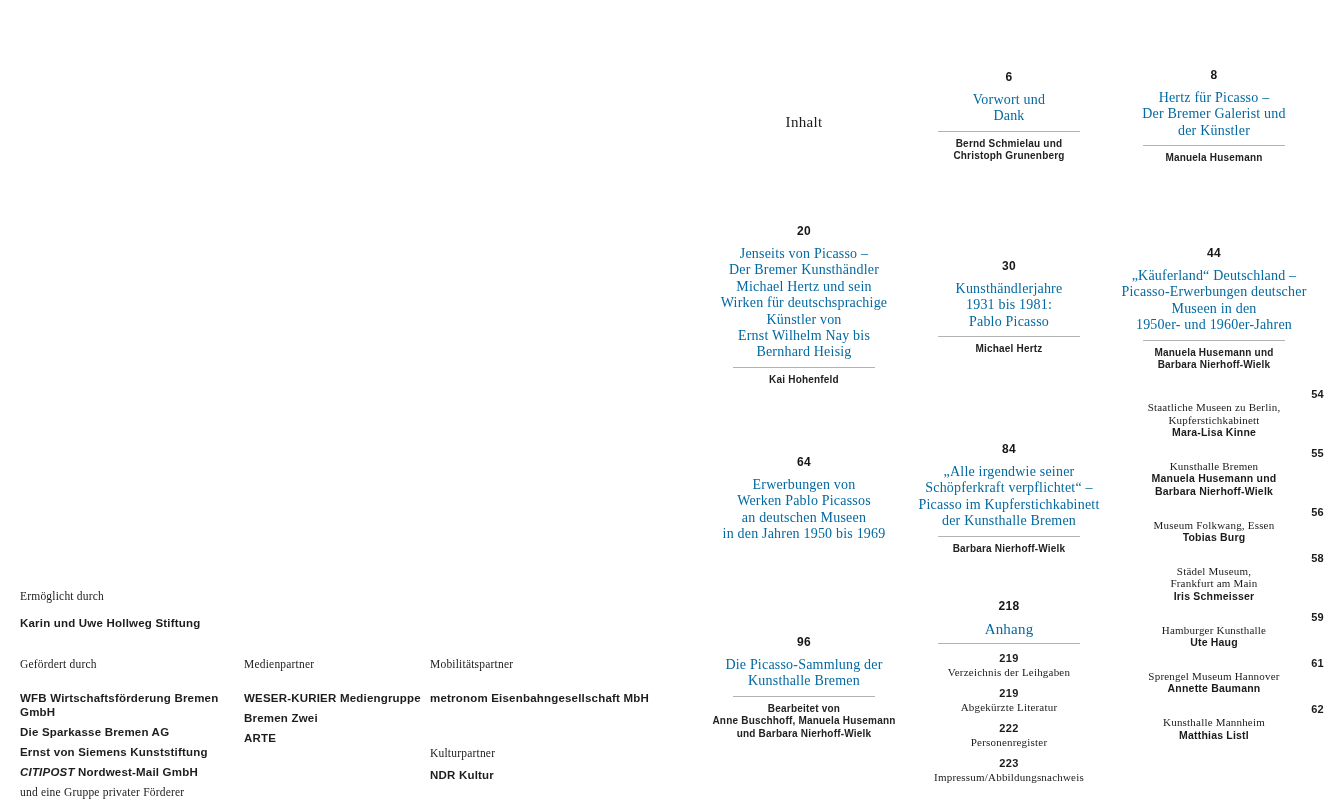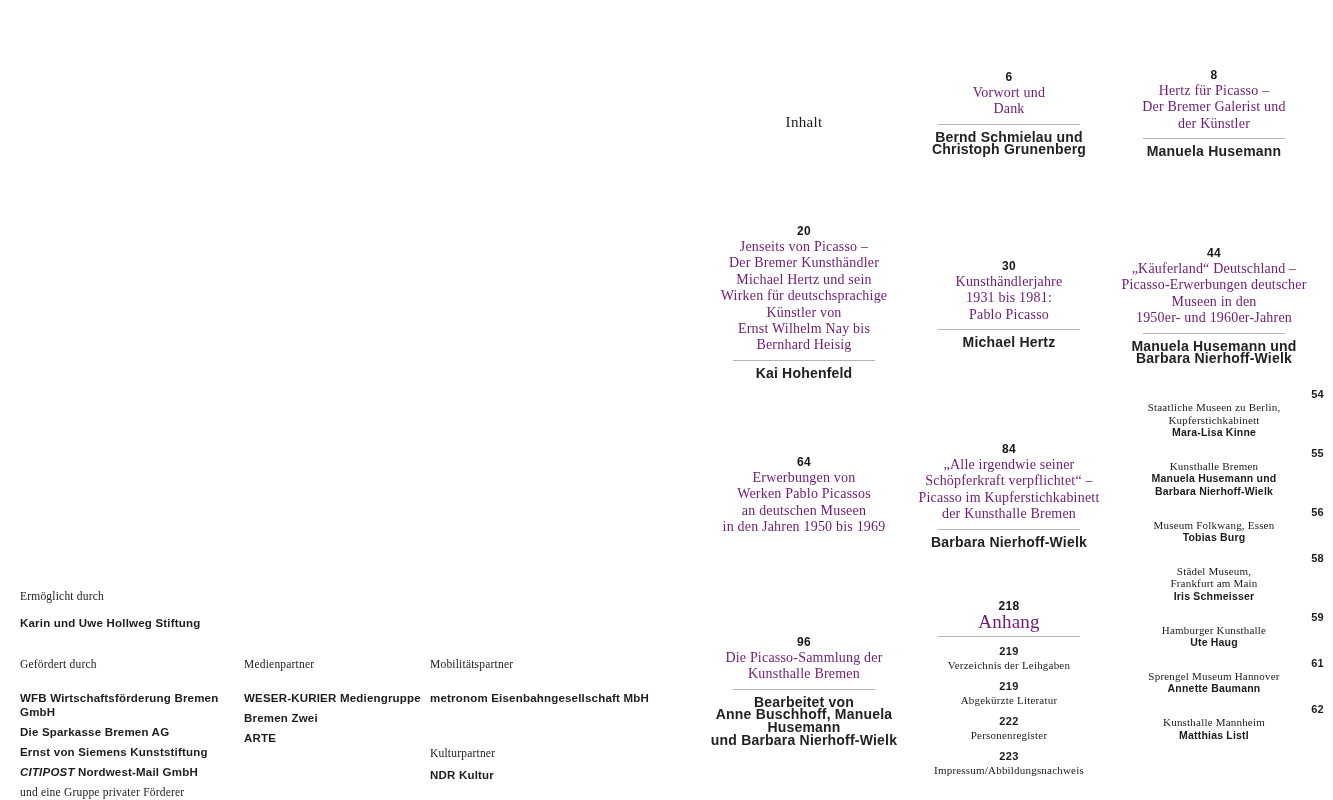--- a/index.html
+++ b/index.html
@@ -15,31 +15,31 @@
   
   .entry{width:220px;text-align:center;}
   .num{
     font-family:"Liberation Sans", sans-serif;
     font-weight:700;font-size:12px;line-height:14px;
     letter-spacing:.3px;color:#161616;
   }
   .title{
     font-family:"Liberation Serif", serif;
     font-size:14px;line-height:16.4px;
-    letter-spacing:.2px;color:#701a75;
-    white-space:pre-line;margin-top:1px;
-  }
-  .title.big{font-size:19px;}
+    letter-spacing:.2px;color:#0369a1;
+    white-space:pre-line;margin-top:8px;
+  }
+  .title.big{font-size:15px;}
   .rule{
     width:142px;height:0;border-top:1px solid #b3b3b3;
     margin:6px auto 6px auto;
   }
   .authors{
     font-family:"Liberation Sans", sans-serif;
-    font-weight:700;font-size:14px;line-height:12.6px;
+    font-weight:700;font-size:10px;line-height:12.6px;
     letter-spacing:.2px;color:#222;
     white-space:pre-line;
   }
   
   .mitem{margin-bottom:8px;text-align:center;}
   .mnum{
     font-family:"Liberation Sans", sans-serif;
     font-weight:700;font-size:11px;line-height:13px;letter-spacing:.3px;text-align:right;
   }
   .minst{

